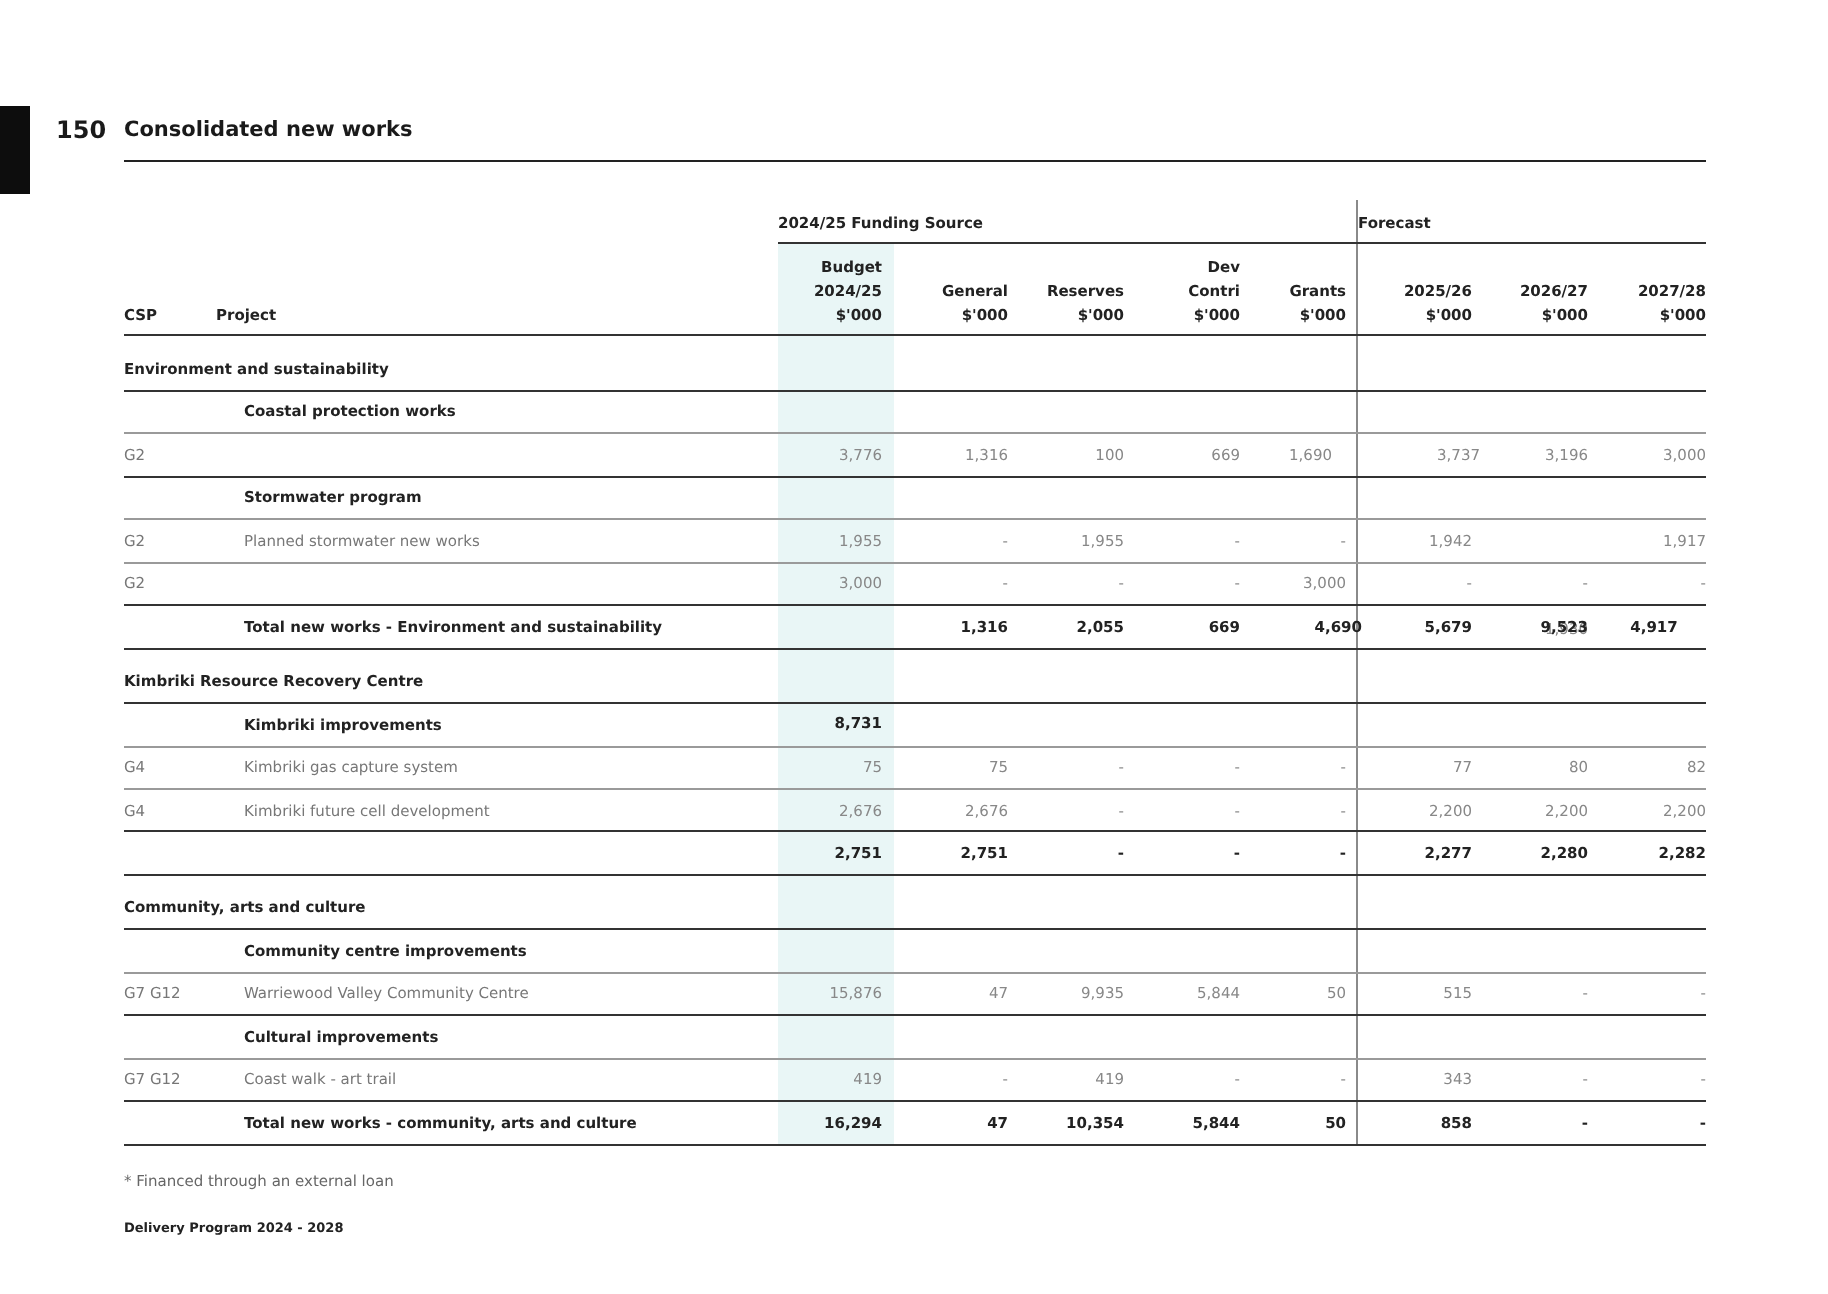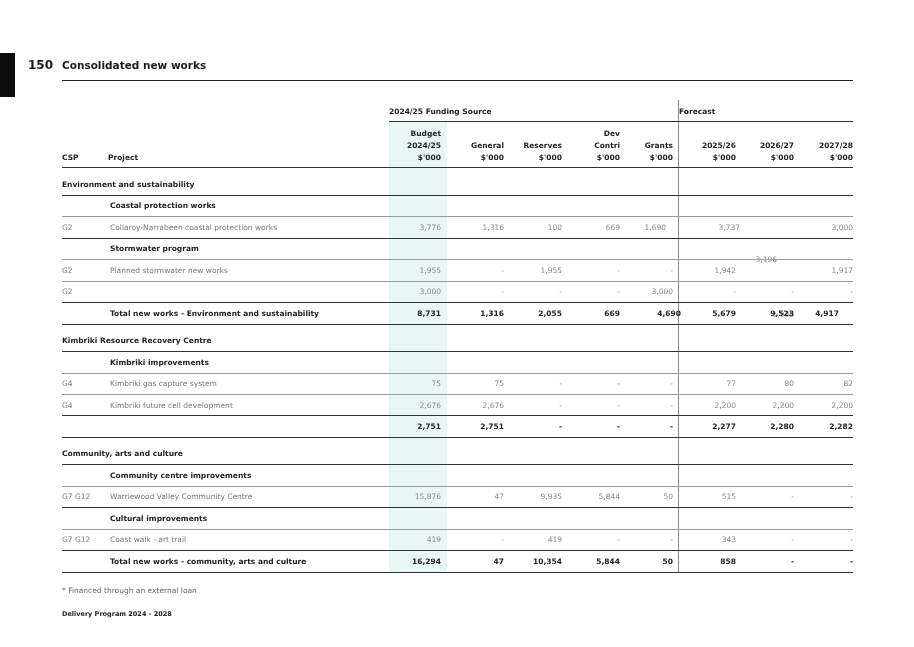--- a/index.html
+++ b/index.html
@@ -16,21 +16,21 @@
   .grp { position: absolute; top: 107px; font-size: 7.5px; font-weight: bold; color: #222; text-align: left; }
   .grp-rule { position: absolute; left: 389px; top: 121px; width: 464px; border-top: 1.5px solid #333; }
 
   .colhdr { position: absolute; font-size: 7.5px; font-weight: bold; color: #222; line-height: 12px; text-align: right; }
   .colhdr.left { text-align: left; }
   .hdr-rule { position: absolute; left: 62px; top: 167px; width: 791px; border-top: 1.5px solid #333; }
 
   .row { position: absolute; left: 62px; width: 791px; height: 21px; }
   .row .cell { position: absolute; top: 0; height: 21px; line-height: 21px; font-size: 7.5px; white-space: nowrap; }
   .row .csp { left: 0; color: #777; }
-  .row .proj { left: 48px; color: #777; }
+  .row .proj { left: 60px; color: #777; }
   .row .num { text-align: right; color: #888; }
   .row.section .csp { font-weight: bold; color: #222; }
   .row.sub .proj { font-weight: bold; color: #222; }
   .row.total .proj, .row.total .num { font-weight: bold; color: #222; }
   .rule { position: absolute; height: 0; }
   .rule.thin { border-top: 1px solid #9a9a9a; }
   .rule.thick { border-top: 1.5px solid #333; }
 
   .footnote { position: absolute; left: 62px; top: 586px; font-size: 7.5px; color: #666; }
   .footer { position: absolute; left: 62px; top: 610px; font-size: 6.5px; font-weight: bold; color: #222; }
@@ -96,28 +96,27 @@
         <span class="cell proj"></span>
       </div>
       <div class="rule thick" style="left: 62px; width: 791px; top: 194.95px;"></div>
       <div class="row sub" style="top: 195.45px;">
         <span class="cell csp"></span>
         <span class="cell proj">Coastal protection works</span>
       </div>
       <div class="rule thin" style="left: 62px; width: 791px; top: 216.4px;"></div>
       <div class="row item" style="top: 216.9px;">
         <span class="cell csp">G2</span>
-        <span class="cell proj">Collaroy-Narrabeen coastal protection works</span>
         <span class="cell num" style="left: 327px; width: 52px;">3,776</span>
         <span class="cell num" style="left: 390px; width: 52px;">1,316</span>
         <span class="cell num" style="left: 448px; width: 52px;">100</span>
         <span class="cell num" style="left: 506px; width: 52px;">669</span>
         <span class="cell num" style="left: 552px; width: 52px;">1,690</span>
         <span class="cell num" style="left: 626px; width: 52px;">3,737</span>
-        <span class="cell num" style="left: 663px; width: 52px; margin-top: 32px;">3,196</span>
+        <span class="cell num" style="left: 680px; width: 52px;">3,196</span>
         <span class="cell num" style="left: 739px; width: 52px;">3,000</span>
       </div>
       <div class="rule thick" style="left: 62px; width: 791px; top: 237.85px;"></div>
       <div class="row sub" style="top: 238.35px;">
         <span class="cell csp"></span>
         <span class="cell proj">Stormwater program</span>
       </div>
       <div class="rule thin" style="left: 62px; width: 791px; top: 259.3px;"></div>
       <div class="row item" style="top: 259.8px;">
         <span class="cell csp">G2</span>
@@ -140,21 +139,21 @@
         <span class="cell num" style="left: 506px; width: 52px;">-</span>
         <span class="cell num" style="left: 559px; width: 52px;">3,000</span>
         <span class="cell num" style="left: 622px; width: 52px;">-</span>
         <span class="cell num" style="left: 680px; width: 52px;">-</span>
         <span class="cell num" style="left: 739px; width: 52px;">-</span>
       </div>
       <div class="rule thick" style="left: 62px; width: 791px; top: 302.2px;"></div>
       <div class="row total" style="top: 302.7px;">
         <span class="cell csp"></span>
         <span class="cell proj">Total new works - Environment and sustainability</span>
-        <span class="cell num" style="left: 327px; width: 52px;">8,731</span>
+        <span class="cell num" style="left: 327px; width: 52px; margin-top: 48px;">8,731</span>
         <span class="cell num" style="left: 390px; width: 52px;">1,316</span>
         <span class="cell num" style="left: 448px; width: 52px;">2,055</span>
         <span class="cell num" style="left: 506px; width: 52px;">669</span>
         <span class="cell num" style="left: 567px; width: 52px;">4,690</span>
         <span class="cell num" style="left: 622px; width: 52px;">5,679</span>
         <span class="cell num" style="left: 680px; width: 52px;">9,523</span>
         <span class="cell num" style="left: 739px; width: 52px; text-align: center;">4,917</span>
       </div>
       <div class="rule thick" style="left: 62px; width: 791px; top: 323.65px;"></div>
       <div class="row section" style="top: 330.15px;">

